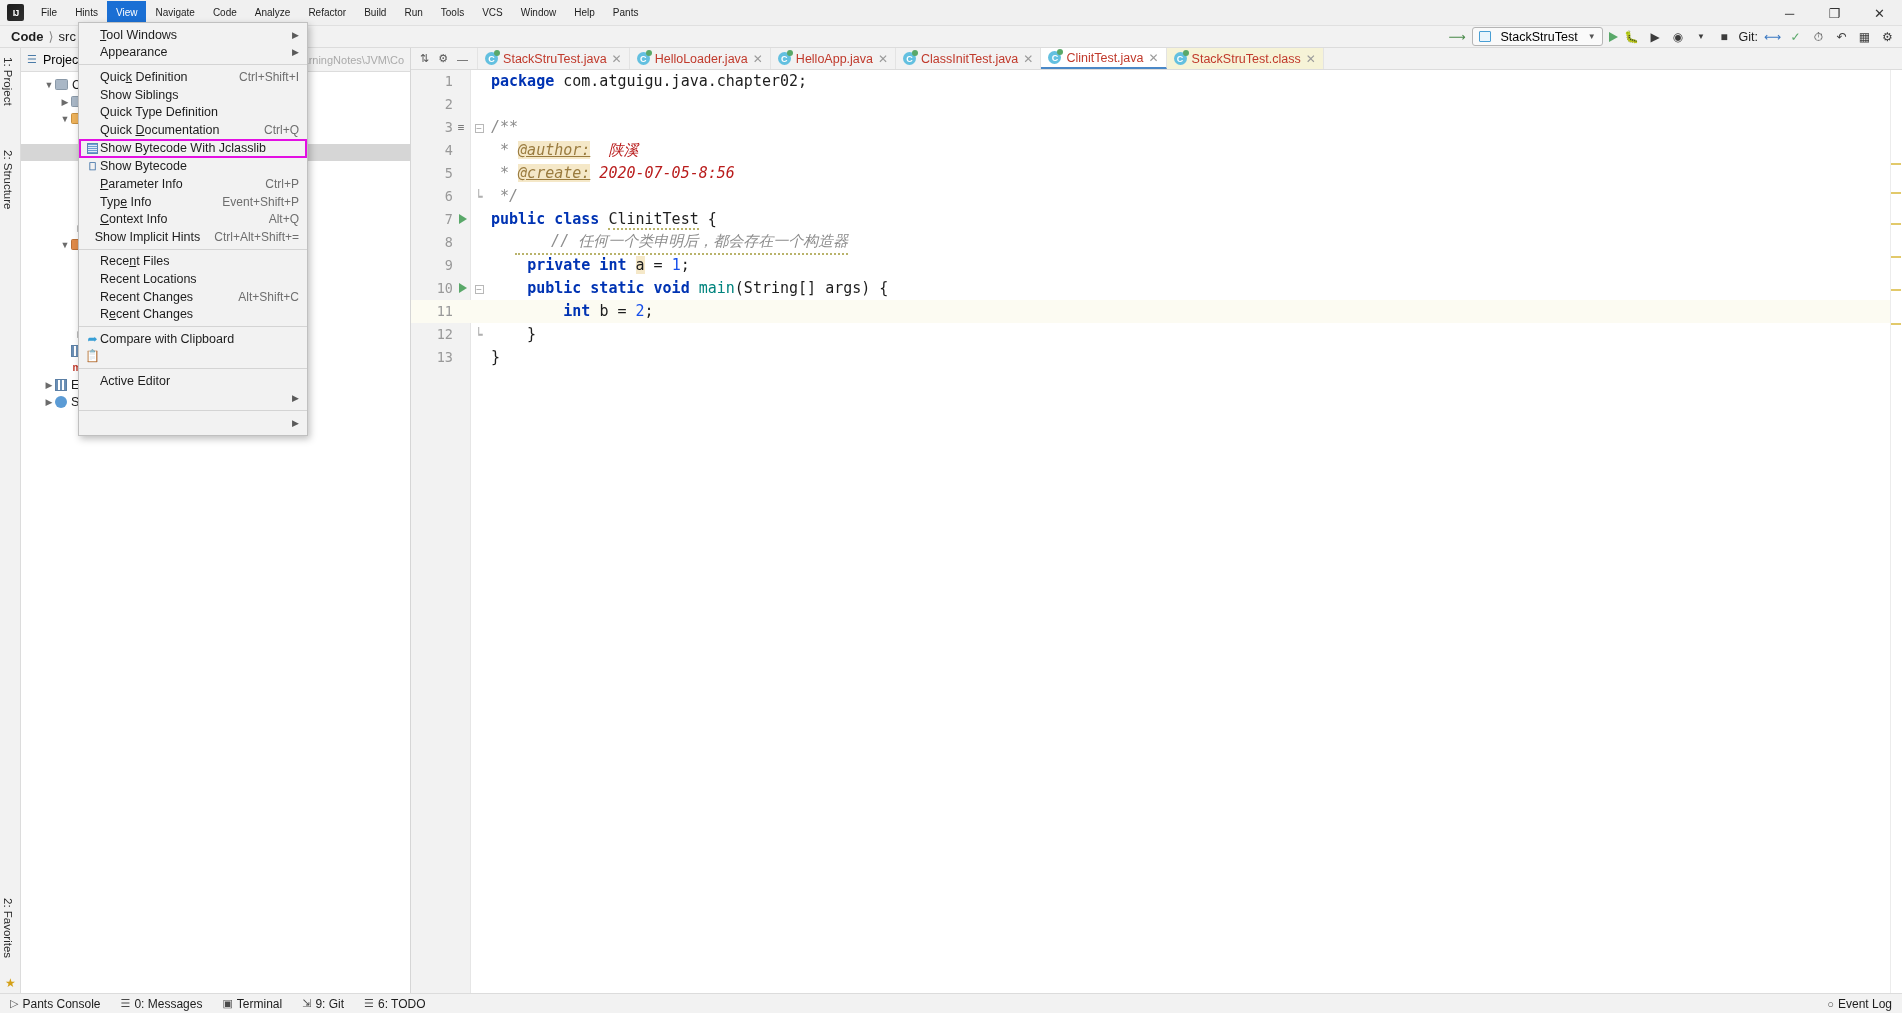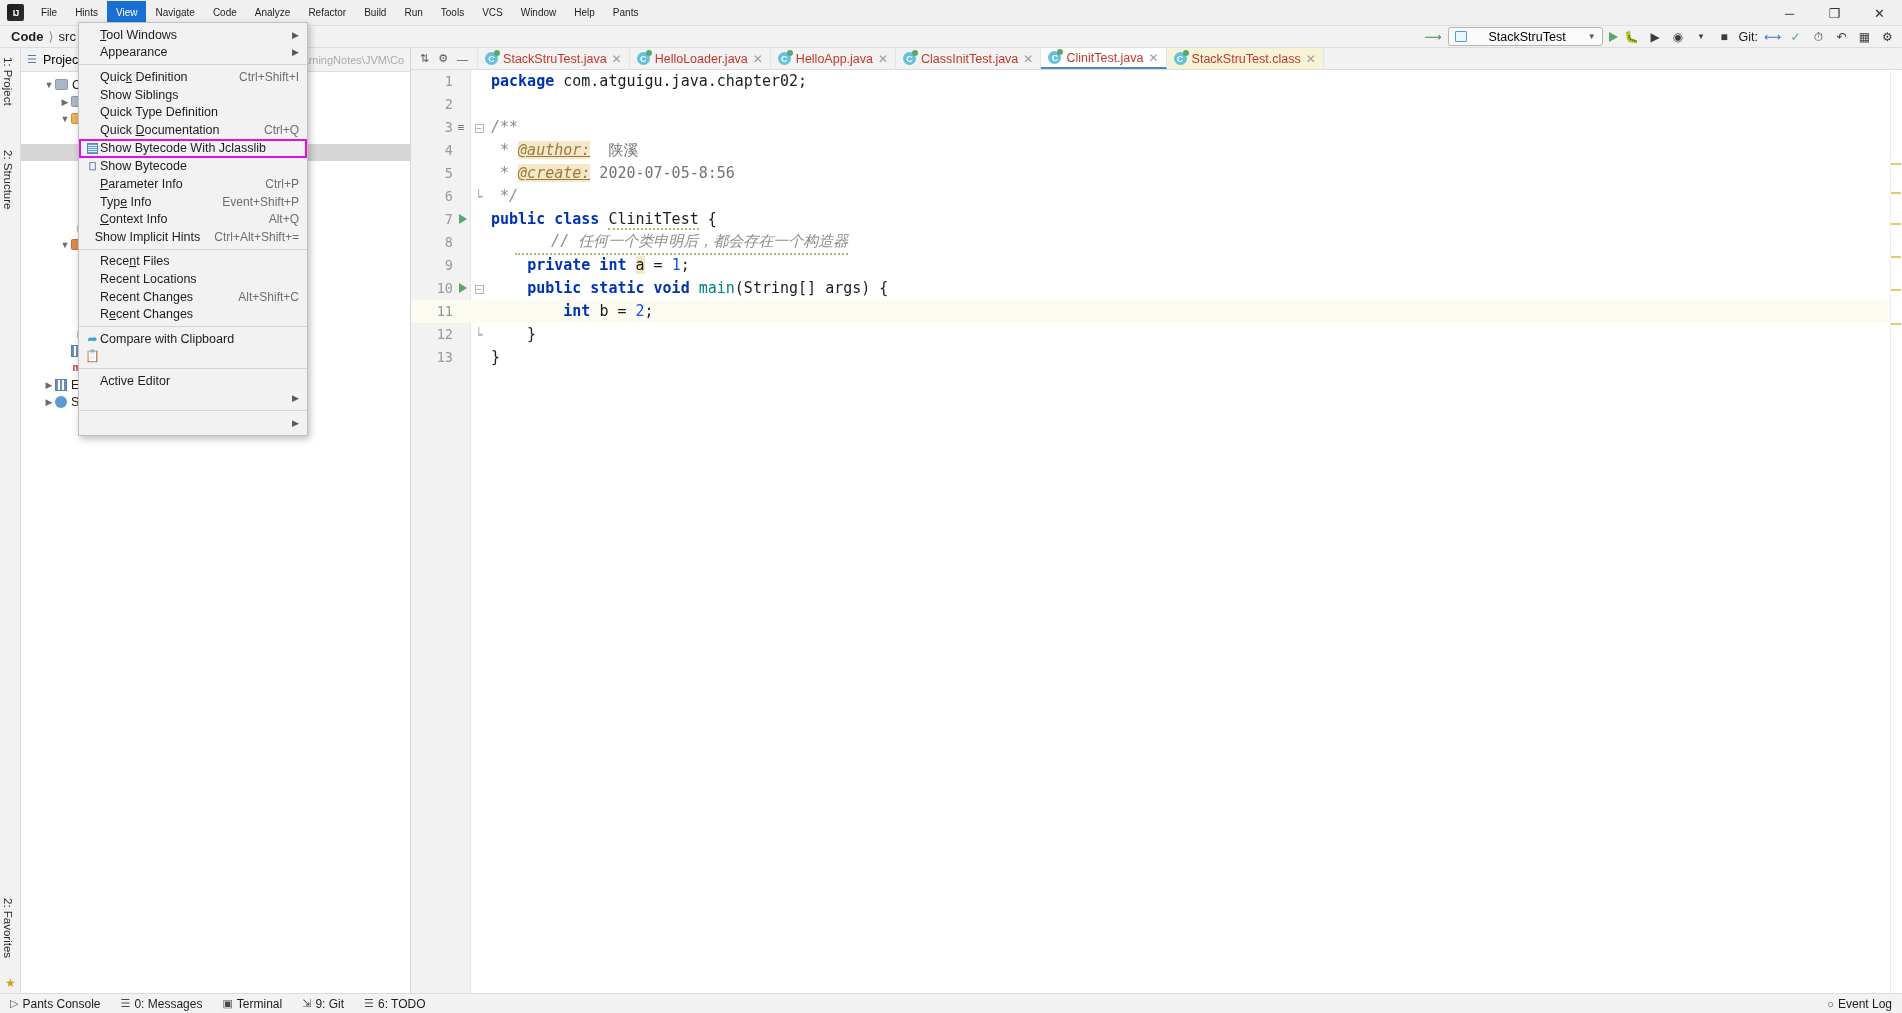--- a/index.html
+++ b/index.html
@@ -49,21 +49,21 @@
     background: #f2f2f2; border-bottom: 1px solid #dcdcdc;
     display: flex; align-items: center; font-size: 13px;
   }
   .nav-crumbs { display: flex; align-items: center; margin-left: 8px; }
   .crumb { padding: 0 3px; color: #1d1d1d; white-space: nowrap; }
   .crumb.bold { font-weight: bold; }
   .crumb-sep { color: #8a8a8a; padding: 0 2px; }
   .crumb-file { color: #c0392b; }
   .nav-right { position: absolute; right: 6px; display: flex; align-items: center; gap: 6px; }
   .run-config {
-    display: flex; align-items: center; gap: 22px;
+    display: flex; align-items: center; gap: 10px;
     border: 1px solid #b5b5b5; border-radius: 3px; background: #fafafa;
     padding: 1px 6px; height: 19px; font-size: 12.5px;
   }
   .cfg-icon { width: 12px; height: 11px; border: 1.6px solid #4a9fd4; border-radius: 1px; background:#eaf5fc; }
   .tri-right { width: 0; height: 0; border-left: 9px solid #59a869; border-top: 5.5px solid transparent; border-bottom: 5.5px solid transparent; }
   .tb-ico { width: 17px; height: 17px; display:flex; align-items:center; justify-content:center; font-size: 12px; color: #3c3c3c; }
   .git-label { font-size: 12.5px; color: #1d1d1d; }
 
   
   .stripe-left {
@@ -144,21 +144,21 @@
     color: #999999; font-family: "DejaVu Sans Mono", monospace; font-size: 13.5px;
   }
   .gut-icon { position: absolute; left: 45px; width: 14px; text-align: center; }
   .fold-mark { position: absolute; left: 62px; width: 12px; text-align: center; color: #b0b0b0; font-size: 11px; }
   .code-text { position: absolute; left: 80px; white-space: pre; }
   .kw { color: #0033b3; font-weight: bold; }
   .plain { color: #1d1d1d; }
   .num { color: #1750eb; }
   .cmt { color: #8c8c8c; font-style: italic; }
   .cmt-tag { color: #9a7b3f; font-style: italic; text-decoration: underline; background: #f5e8c8; }
-  .cmt-val { color: #737373; }
+  .cmt-val { color: #b91c1c; font-style: italic; }
   .method { color: #00847e; }
   .fielddef { background: #f5e8c8; }
   .warnsq { border-bottom: 2px dotted #b9b36b; }
   .greentri { display:inline-block; width: 0; height: 0; border-left: 8px solid #59a869; border-top: 5px solid transparent; border-bottom: 5px solid transparent; }
   .foldbox { display:inline-block; width: 9px; height: 9px; border: 1px solid #b8b8b8; background:#fff; color:#8a8a8a; font-size: 8px; line-height: 7px; text-align:center;}
   .struct-ico { display:inline-block; width: 10px; height: 10px; color:#7a7a7a; font-size: 11px; line-height: 10px; }
 
   
   .marker-bar { position: absolute; right: 0; top: 0; bottom: 0; width: 12px; background: #ffffff; border-left: 1px solid #ececec; }
   .marker { position: absolute; right: 1px; width: 10px; height: 2px; background: #e2c96a; }

